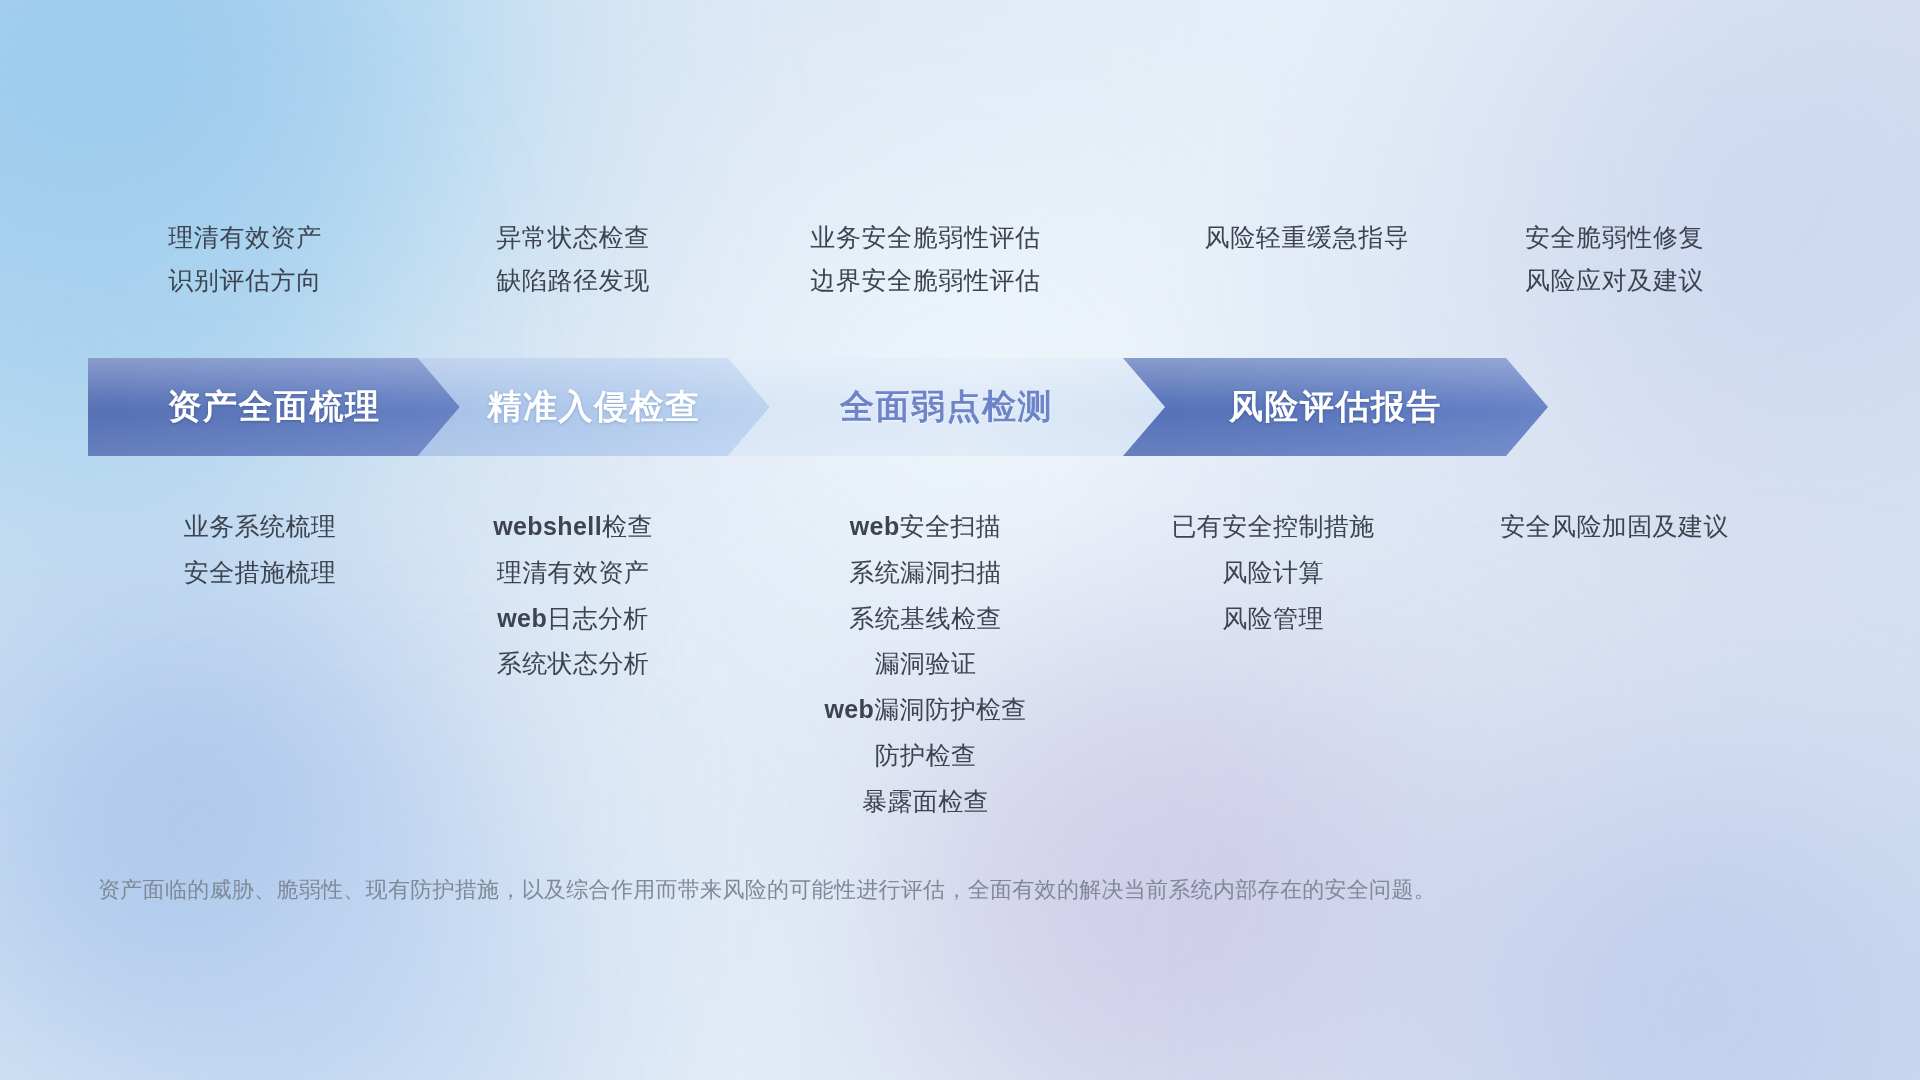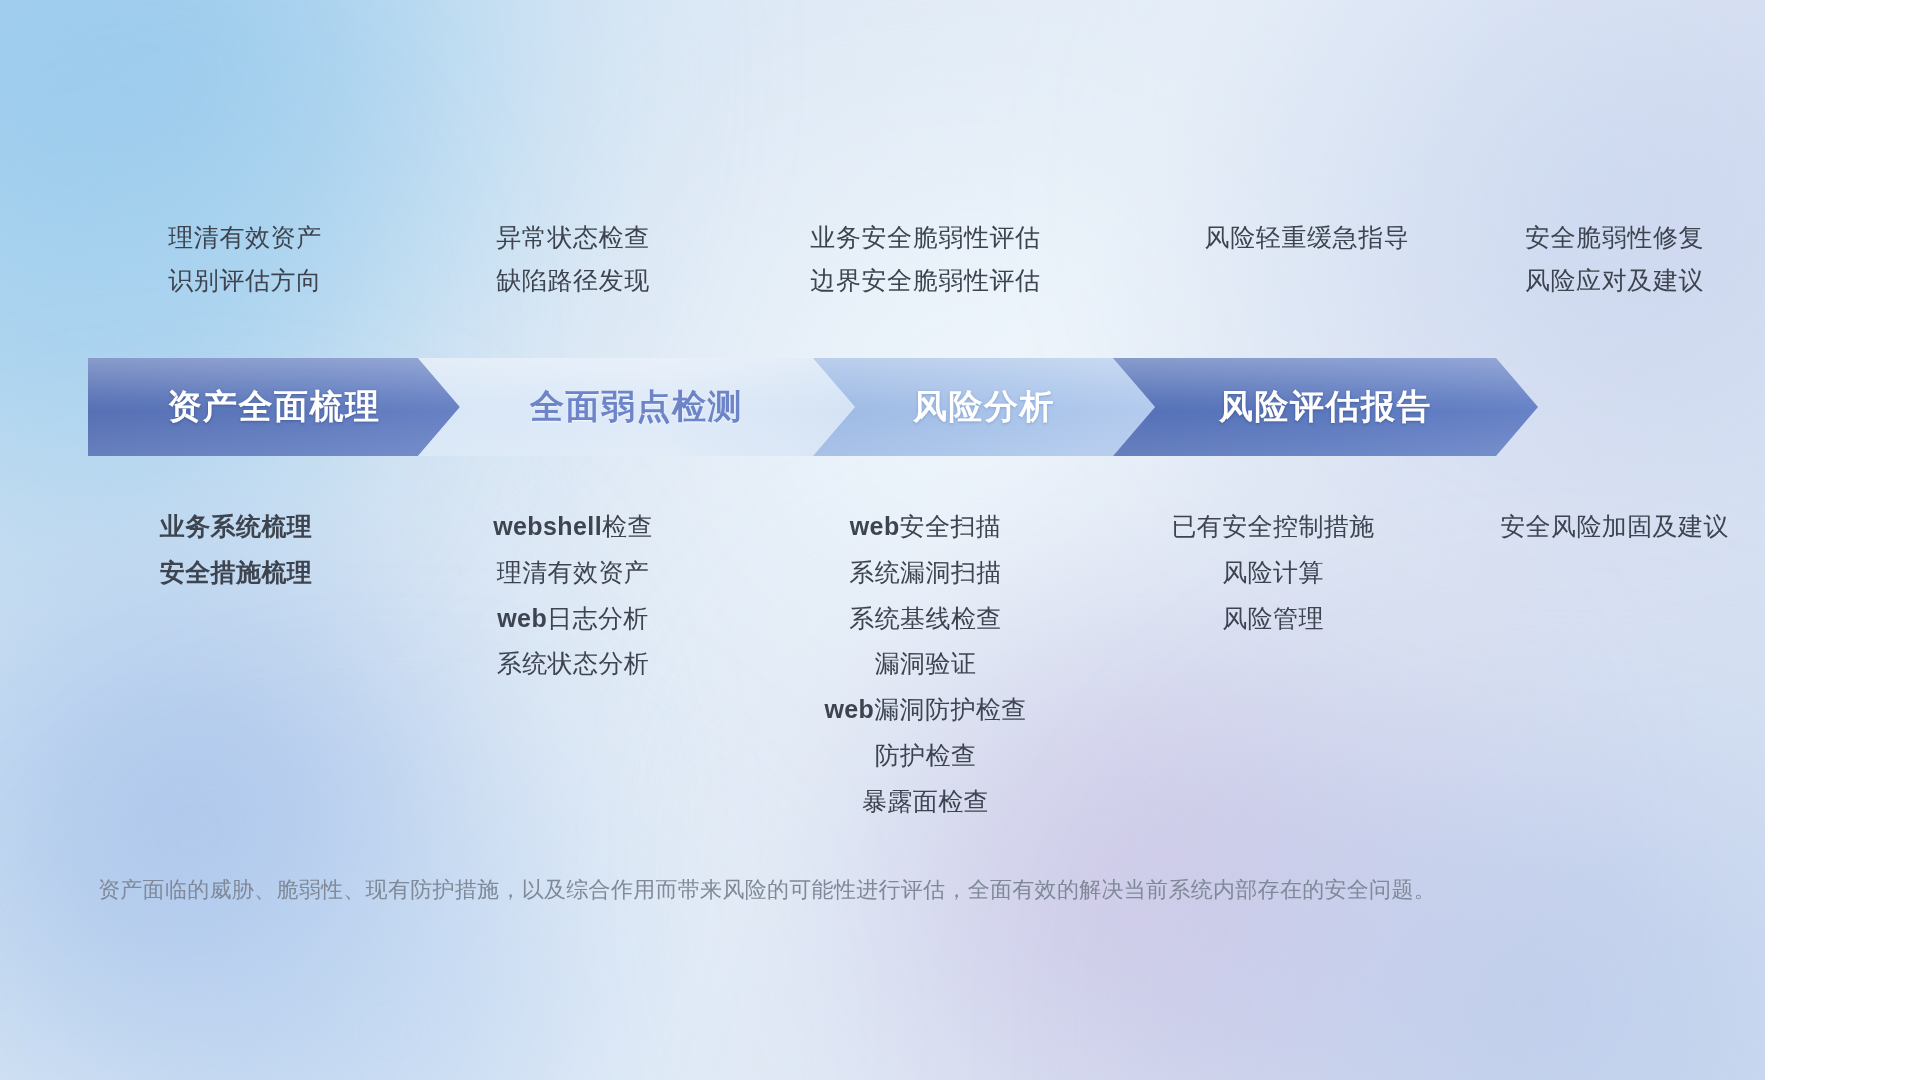--- a/index.html
+++ b/index.html
@@ -6,21 +6,21 @@
 
   html, body {
     width: 1920px;
     height: 1080px;
     overflow: hidden;
     font-family: "Liberation Sans", "DejaVu Sans", sans-serif;
   }
 
   #stage {
     position: relative;
-    width: 1765px;
+    width: 1920px;
     height: 1080px;
     background: #dfeaf6;
     overflow: hidden;
     padding-left: 40px;
   }
 
   
   .bg-layer { position: absolute; inset: 0; }
 
   .blob { position: absolute; border-radius: 50%; filter: blur(110px); }
@@ -204,36 +204,36 @@
           <div class="label">风险应对及建议</div>
         </div>
       </div>
     </div>
 
   <div class="banner" id="banner">
       <div class="chev chev-1" style="width: 372px;">
         <div class="gloss"></div>
         <span class="ctext">资产全面梳理</span>
       </div>
+      <div class="chev chev-2" style="width: 352px;">
+        <div class="gloss"></div>
+        <span class="ctext">精准入侵检查</span>
+      </div>
       <div class="chev chev-3" style="width: 437px;">
         <div class="gloss"></div>
         <span class="ctext">全面弱点检测</span>
       </div>
-      <div class="chev chev-4" style="width: 342px;">
-        <div class="gloss"></div>
-        <span class="ctext">风险分析</span>
-      </div>
       <div class="chev chev-5" style="width: 425px; margin-right: 0px;">
         <div class="gloss"></div>
         <span class="ctext">风险评估报告</span>
       </div>
     </div>
 
   <div class="bottom-row" id="bottom-row">
-      <div class="bot-col" style="position: absolute; left: 236px; transform: translateX(-50%); font-weight: bold;">
+      <div class="bot-col" style="position: absolute; left: 260px; transform: translateX(-50%);">
         <div class="item"><span>业务系统梳理</span></div>
         <div class="item"><span>安全措施梳理</span></div>
       </div>
       <div class="bot-col" style="position: absolute; left: 573px; transform: translateX(-50%);">
         <div class="item"><span class="mono-en">webshell</span><span>检查</span></div>
         <div class="item"><span>理清有效资产</span></div>
         <div class="item"><span class="mono-en">web</span><span>日志分析</span></div>
         <div class="item"><span>系统状态分析</span></div>
       </div>
       <div class="bot-col" style="position: absolute; left: 925.5px; transform: translateX(-50%);">

